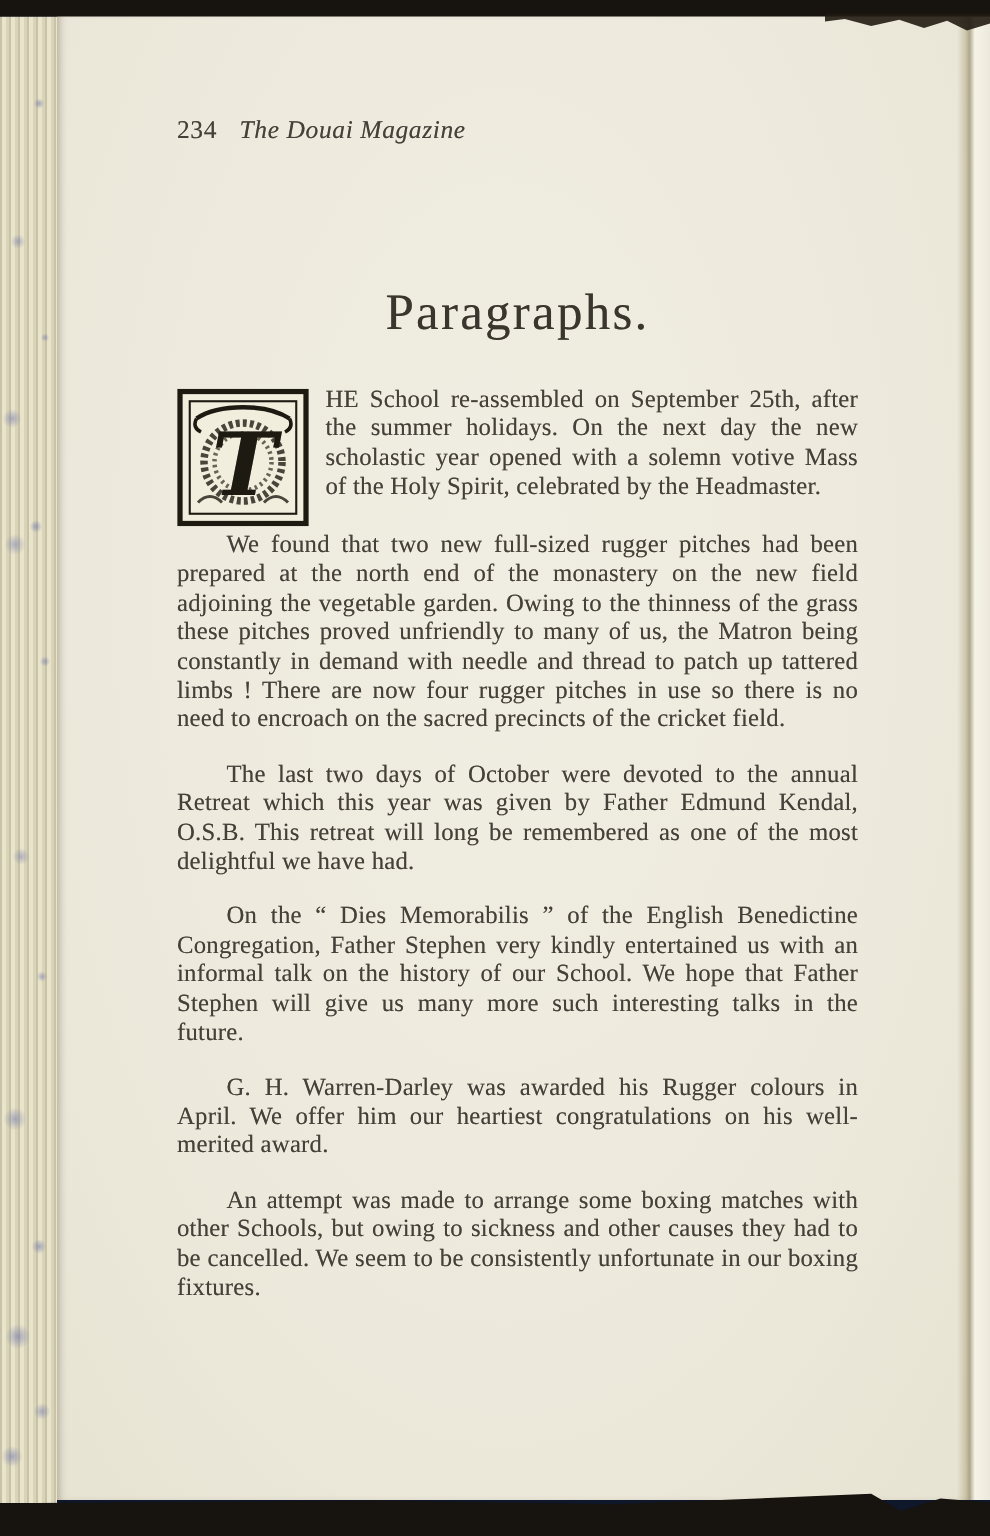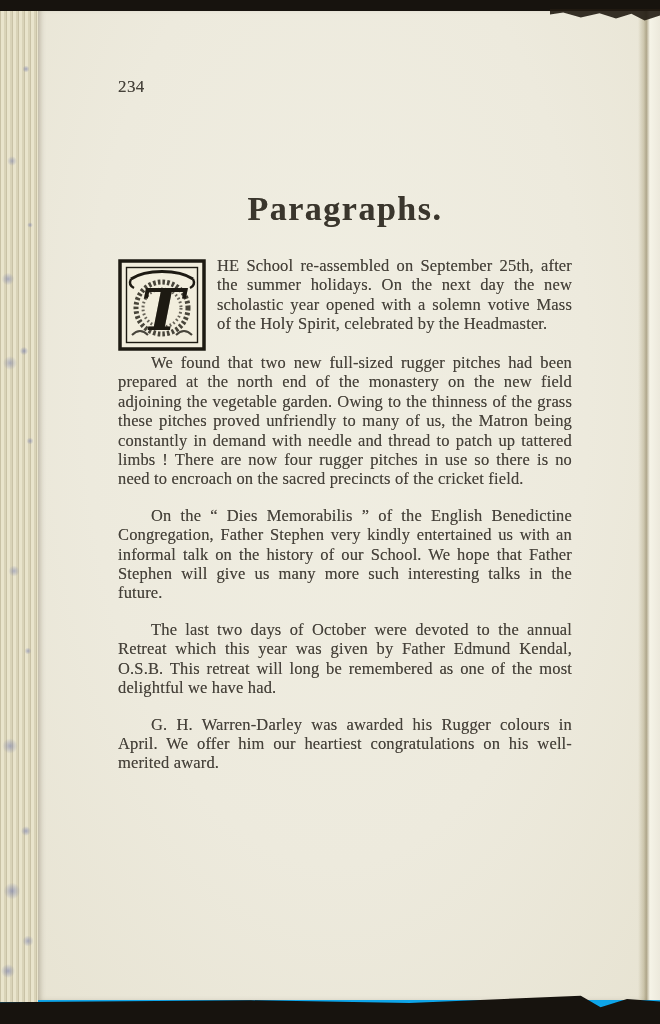--- a/index.html
+++ b/index.html
@@ -1,18 +1,18 @@
 <!DOCTYPE html>
 <html><head>
 <meta charset="utf-8">
 <style>
   html,body{margin:0;padding:0;background:#0c0a07;}
   .scan{
     position:relative; width:660px; height:1024px; overflow:hidden;
-    background:#0ea5e9;
+    background:#0f172a;
     font-family:"Liberation Serif","DejaVu Serif",serif;
   }
   
   .page{
     position:absolute; left:38px; top:10px; right:0; bottom:24px;
     background:radial-gradient(ellipse at 48% 38%, #f0eee2 0%, #edeadd 55%, #e7e3d2 100%);
     box-shadow:inset 4px 0 6px -3px rgba(90,80,55,.45);
   }
   .edge-stack{
     position:absolute; left:0; top:11px; bottom:22px; width:38px;
@@ -58,41 +58,42 @@
   }
   
   .content{
     position:absolute; inset:0; padding:0 88px 0 80px; color:#45413a;
     text-shadow:0 0 .4px rgba(70,62,48,.55);
   }
   .running-head{margin-top:67px; height:20px; font-size:17px; letter-spacing:.4px; display:flex; align-items:baseline;}
   .running-head .num{font-style:normal;}
   .running-head .mag{font-style:italic; margin-left:15px;}
   h1.heading{
-    margin:92px 0 0 0; text-align:center; font-weight:bold;
+    margin:92px 0 0 0; text-align:center; font-weight:normal;
     font-size:34px; line-height:40px; letter-spacing:1.5px; color:#3a362d;
   }
   .body{margin-top:27px; font-size:16.5px; line-height:19.4px; text-align:justify; letter-spacing:.15px;}
   .body p{margin:17px 0 0 0; text-indent:33px; clear:both;}
   .para-lead{margin:0;}
   .dropcap{
     float:left; width:88px; height:92px; margin:3px 11px 2px 0;
   }
   .dropcap svg{display:block;}
 </style>
 </head>
 <body>
 
 <div class="scan">
 
   <div class="page">
     <div class="content">
 
       <div class="running-head">
         <span class="num">234</span>
+        <span class="mag">The Douai Magazine</span>
       </div>
 
       <h1 class="heading">Paragraphs.</h1>
 
       <div class="body">
 
         <div class="para-lead">
           <span class="dropcap">
             <svg width="88" height="92" viewBox="0 0 88 92">
               <rect x="2" y="2" width="84" height="88" fill="#f2eedd" stroke="#1d1a12" stroke-width="3.5"></rect>
@@ -102,23 +103,24 @@
               <path d="M13 20 C 28 10, 60 10, 75 20" fill="none" stroke="#1d1a12" stroke-width="3"></path>
               <path d="M13 20 q -3 6 3 9 M75 20 q 3 6 -3 9" fill="none" stroke="#1d1a12" stroke-width="2.4"></path>
               <path d="M14 76 q 8 -8 16 0 M58 76 q 8 -8 16 0" fill="none" stroke="#1d1a12" stroke-width="2" opacity="0.8"></path>
               <text x="45" y="71" text-anchor="middle" font-family="'DejaVu Serif', serif" font-style="italic" font-weight="bold" font-size="58" fill="#1d1a12">T</text>
             </svg>
           </span>
           <span>HE School re-assembled on September 25th, after the summer holidays. On the next day the new scholastic year opened with a solemn votive Mass of the Holy Spirit, celebrated by the Headmaster.</span>
         </div>
 
         <p>We found that two new full-sized rugger pitches had been prepared at the north end of the monastery on the new field adjoining the vegetable garden. Owing to the thinness of the grass these pitches proved unfriendly to many of us, the Matron being constantly in demand with needle and thread to patch up tattered limbs ! There are now four rugger pitches in use so there is no need to encroach on the sacred precincts of the cricket field.</p>
+        <p>The last two days of October were devoted to the annual Retreat which this year was given by Father Edmund Kendal, O.S.B. This retreat will long be remembered as one of the most delightful we have had.</p>
         <p>On the “ Dies Memorabilis ” of the English Benedictine Congregation, Father Stephen very kindly entertained us with an informal talk on the history of our School. We hope that Father Stephen will give us many more such interesting talks in the future.</p>
-        <p>The last two days of October were devoted to the annual Retreat which this year was given by Father Edmund Kendal, O.S.B. This retreat will long be remembered as one of the most delightful we have had.</p>
         <p>G. H. Warren-Darley was awarded his Rugger colours in April. We offer him our heartiest congratulations on his well-merited award.</p>
+        <p>An attempt was made to arrange some boxing matches with other Schools, but owing to sickness and other causes they had to be cancelled. We seem to be consistently unfortunate in our boxing fixtures.</p>
 
       </div>
     </div>
   </div>
 
   <div class="gutter"></div>
 
   <div class="edge-stack">
     <div class="edge-marbling"></div>
   </div>

